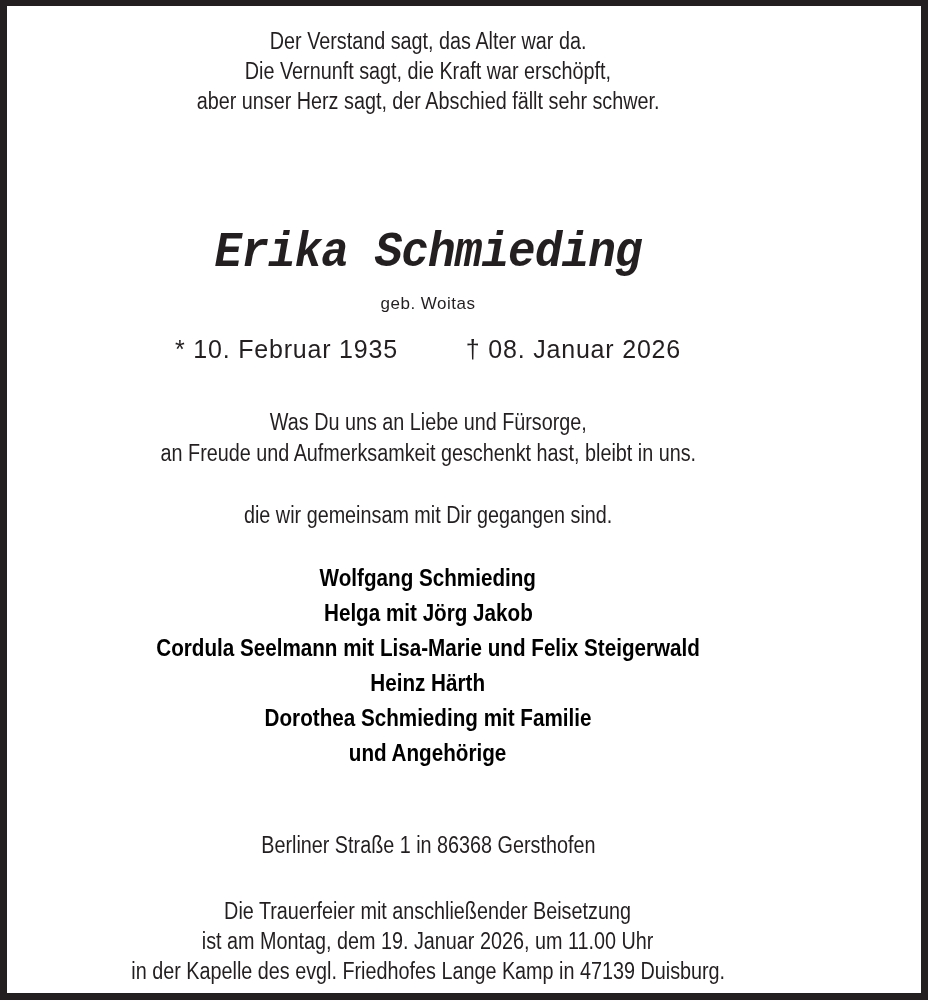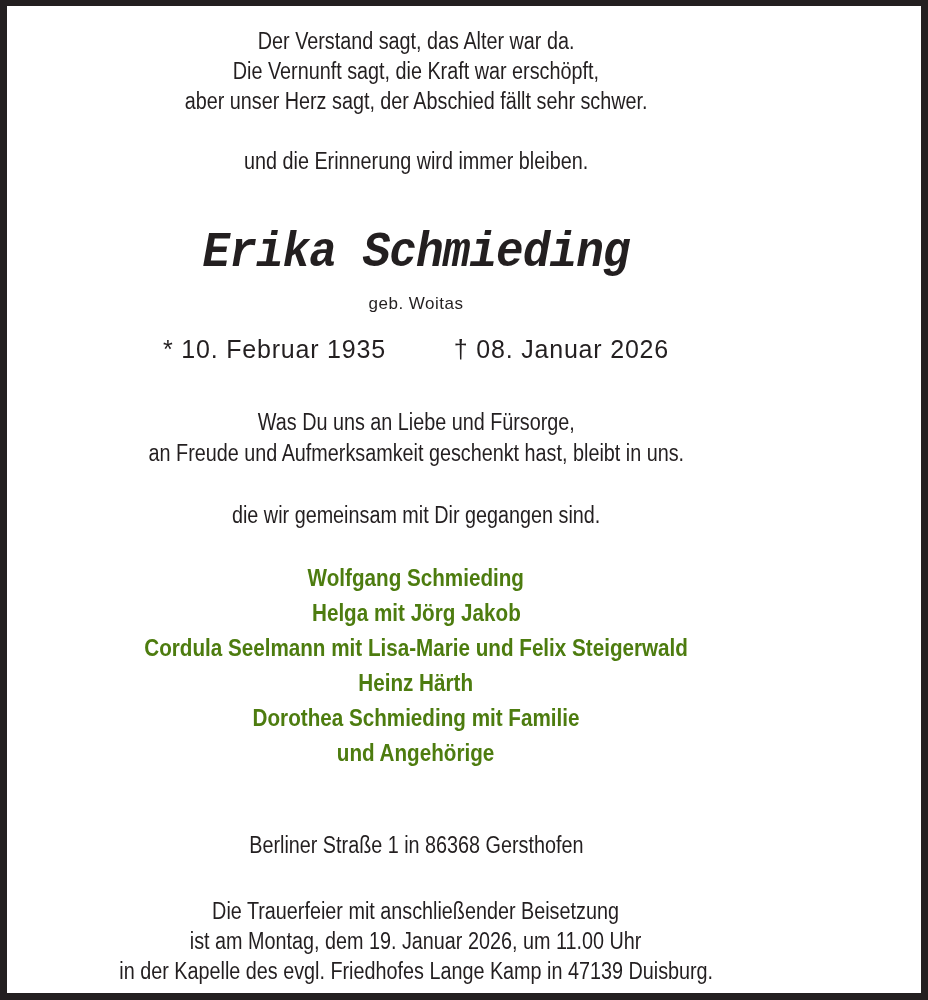--- a/index.html
+++ b/index.html
@@ -1,37 +1,36 @@
 <!DOCTYPE html>
 <html><head>
 <meta charset="utf-8">
 <style>
   html, body { margin:0; padding:0; }
   body { width:928px; height:1000px; background:#231f20; position:relative; overflow:hidden; }
   .card { position:absolute; left:7px; top:6px; width:914px; height:987px; background:#ffffff; }
-  .line { position:absolute; left:0; width:818px; text-align:center; color:#231f20;
+  .line { position:absolute; left:12px; width:818px; text-align:center; color:#231f20;
           font-family:"Liberation Sans", sans-serif; white-space:nowrap; }
   .line span { display:inline-block; transform-origin:center; }
   .poem span { font-size:23px; transform:scaleX(0.86); }
   .name { font-family:Liberation Mono, monospace; font-style:italic; font-weight:bold; }
   .name span { font-size:50px; transform:scaleX(0.92); letter-spacing:-1px; }
   .sub span { font-size:17px; letter-spacing:0.5px; }
   .dates span { font-size:25px; letter-spacing:0.8px; }
   .family span { font-size:24px; font-weight:bold; transform:scaleX(0.86); }
-  .family { color:#4d7c0f; }
+  .family { color:#000000; }
 </style>
 </head>
 <body>
 
 <div class="card">
 
   <div class="line poem" style="top:22px"><span>Der Verstand sagt, das Alter war da.</span></div>
   <div class="line poem" style="top:52px"><span>Die Vernunft sagt, die Kraft war erschöpft,</span></div>
   <div class="line poem" style="top:82px"><span>aber unser Herz sagt, der Abschied fällt sehr schwer.</span></div>
-  <div class="line poem" style="top:142px"><span>und die Erinnerung wird immer bleiben.</span></div>
 
   <div class="line name" style="top:218px"><span>Erika Schmieding</span></div>
   <div class="line sub" style="top:288px"><span>geb. Woitas</span></div>
 
   <div class="line dates" style="top:329px">
     <span style="margin-right:68px">* 10. Februar 1935</span><span>† 08. Januar 2026</span>
   </div>
 
   <div class="line poem" style="top:403px"><span>Was Du uns an Liebe und Fürsorge,</span></div>
   <div class="line poem" style="top:434px"><span>an Freude und Aufmerksamkeit geschenkt hast, bleibt in uns.</span></div>

